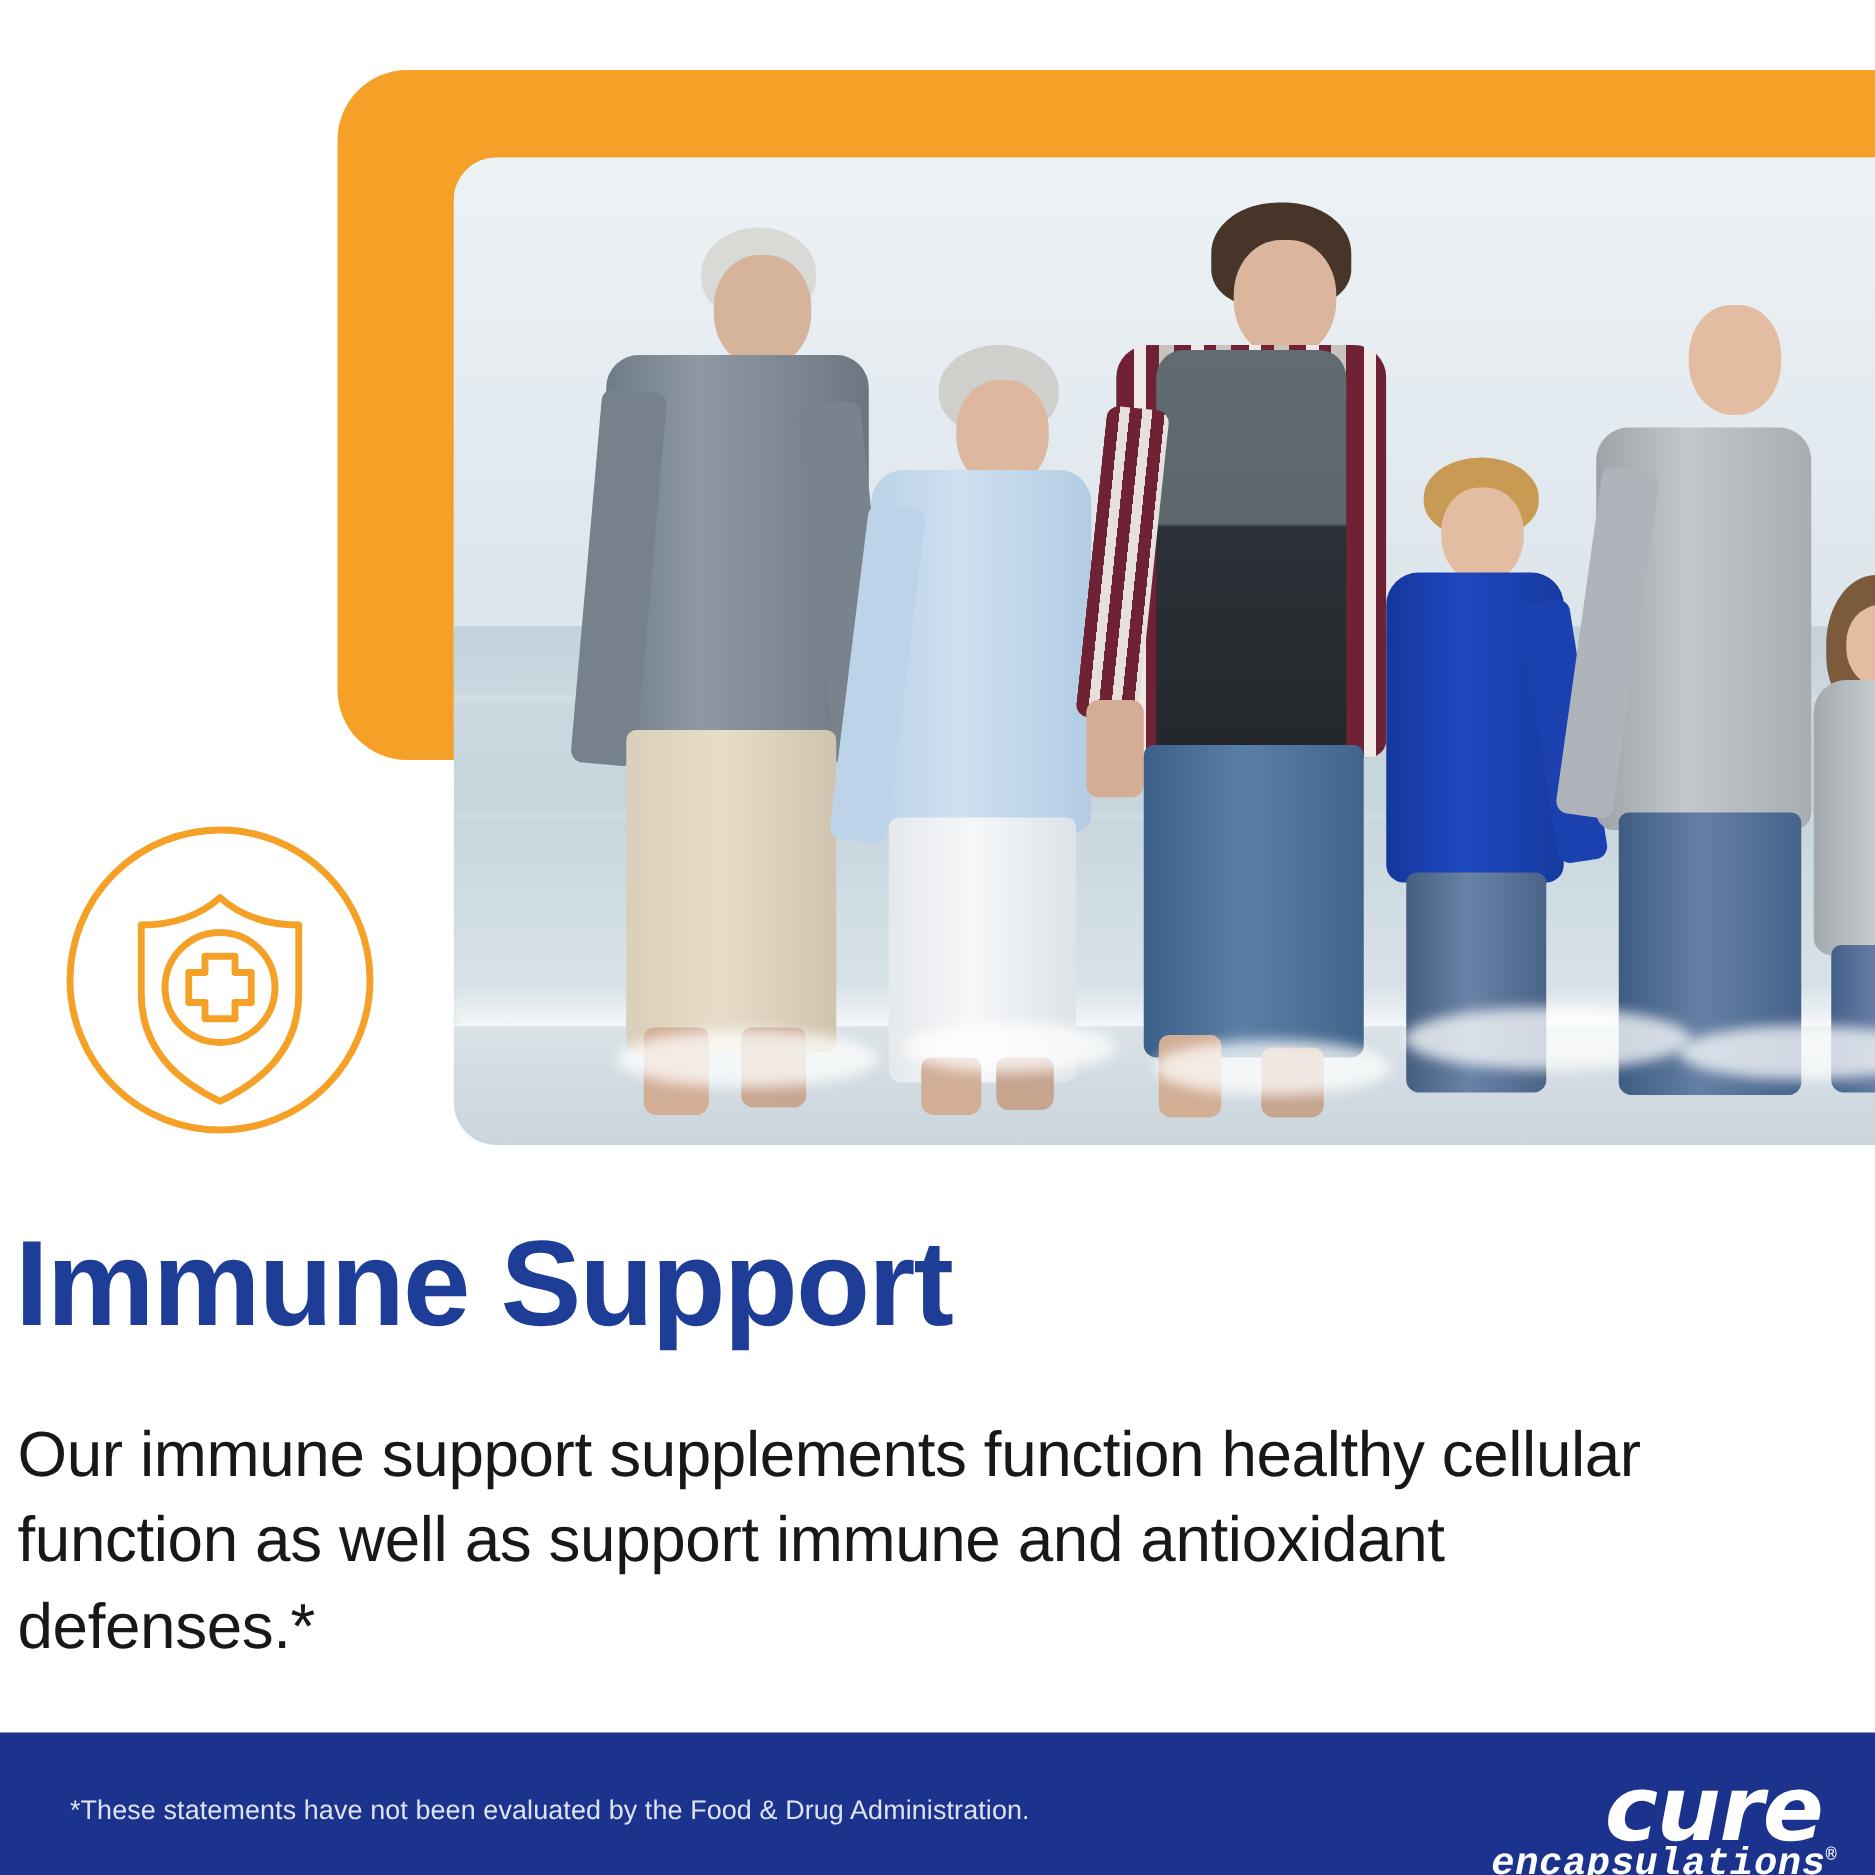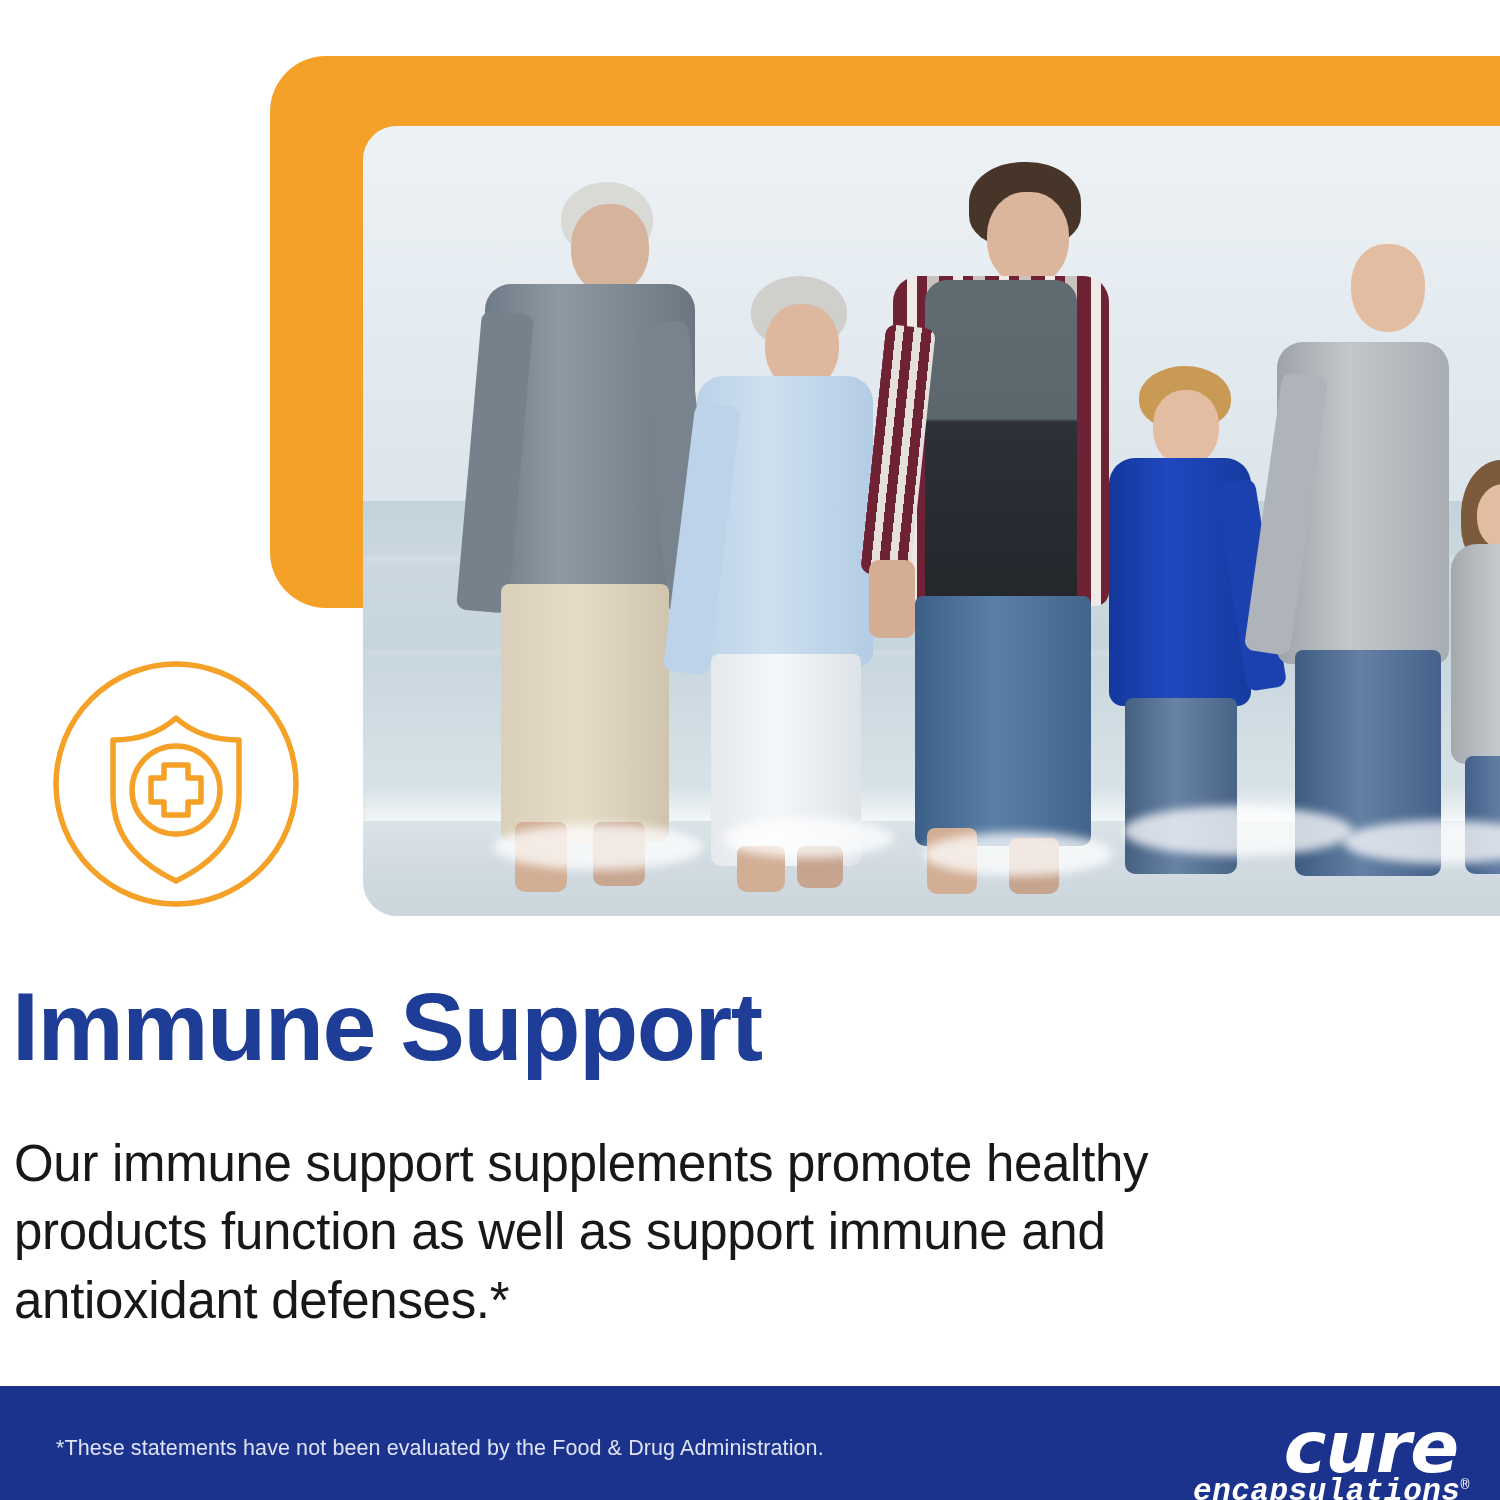--- a/index.html
+++ b/index.html
@@ -221,21 +221,21 @@
                C158 212 192 188 192 140
                L192 85
                C170 85 148 80 129 63 Z" fill="none" stroke="#F5A026" stroke-width="5.5" stroke-linejoin="round"></path>
       <circle cx="129" cy="135" r="44" fill="none" stroke="#F5A026" stroke-width="5.5"></circle>
       <path d="M117 110 h24 v13 h13 v24 h-13 v13 h-24 v-13 h-13 v-24 h13 Z" fill="none" stroke="#F5A026" stroke-width="5.5" stroke-linejoin="round"></path>
     </svg>
   </div>
 
   <div class="headline">Immune Support</div>
 
-  <div class="body-copy">Our immune support supplements promote healthy products function as well as support immune and antioxidant defenses.*</div>
+  <div class="body-copy">Our immune support supplements function healthy cellular function as well as support immune and antioxidant defenses.*</div>
 
   <div class="footer">
     <div class="disclaimer">
       <div class="l1">*These statements have not been evaluated by the Food &amp; Drug Administration.</div>
     </div>
     <div class="logo">
       <span class="word-pure">cure</span>
       <span class="word-enc"><span>encapsulations</span><span class="reg">®</span></span>
     </div>
   </div>

